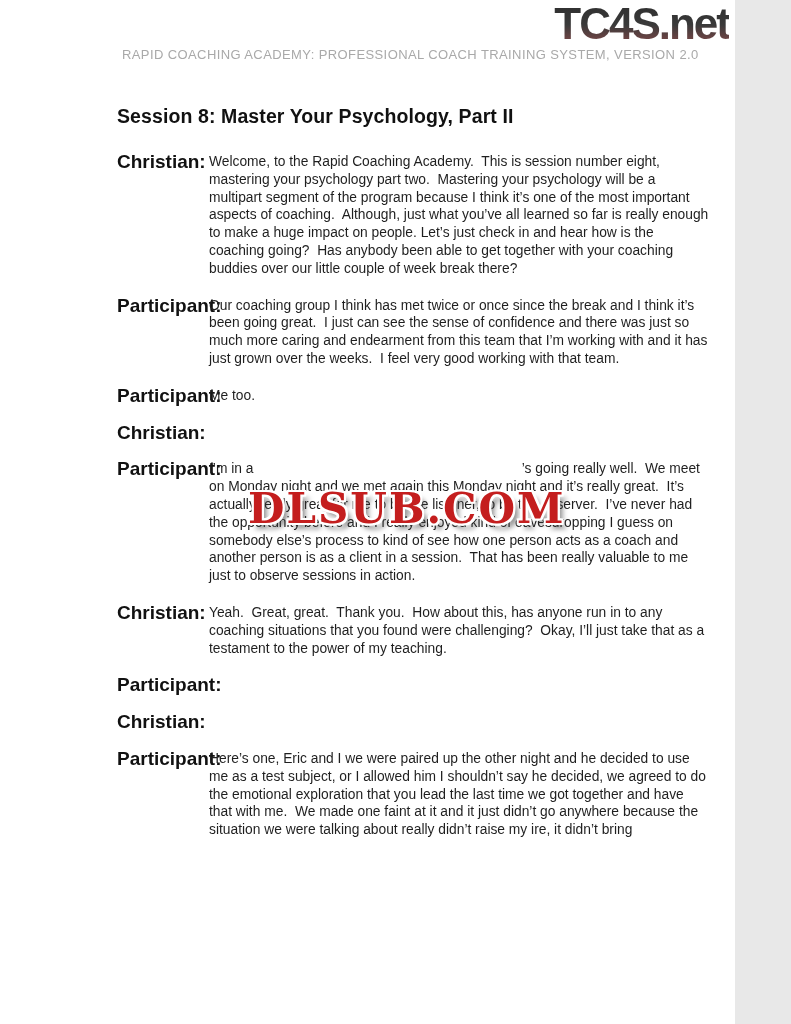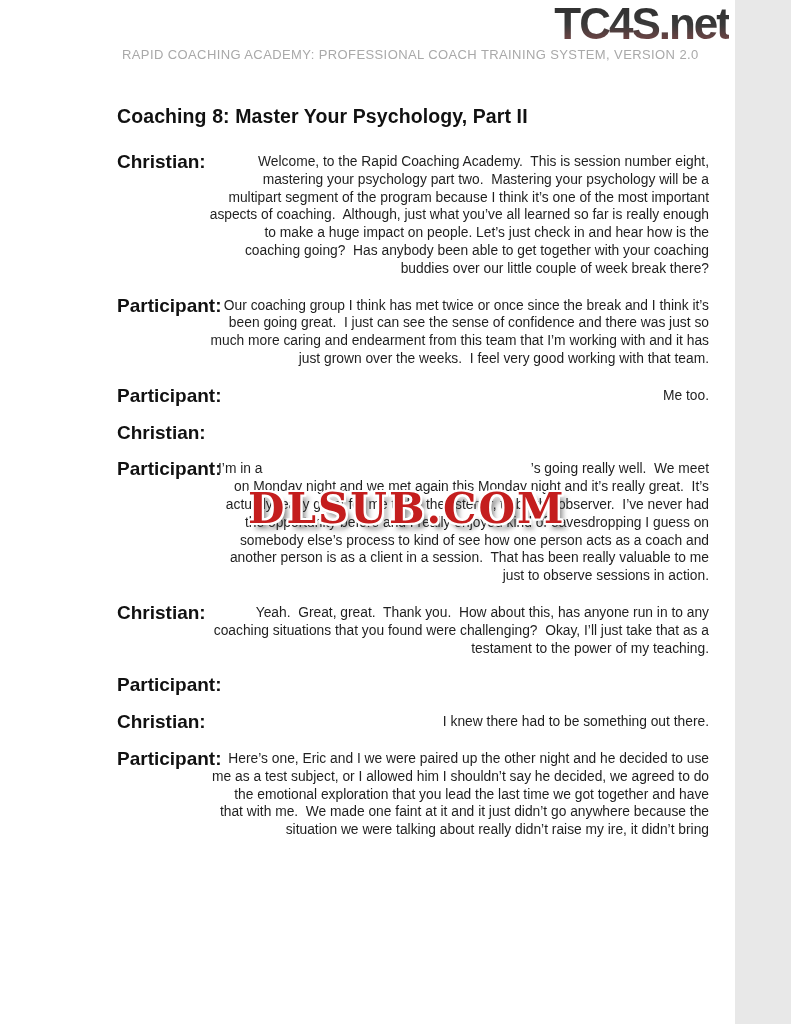--- a/index.html
+++ b/index.html
@@ -48,21 +48,20 @@
   }
   .entry{display:flex;align-items:flex-start;margin-bottom:19px;}
   .speaker{
     width:92px;flex-shrink:0;
     font-weight:bold;font-size:19px;line-height:17.8px;color:#111;
   }
   .text{
     width:500px;
     font-size:13.8px;line-height:17.8px;
     white-space:pre-wrap;
-    text-align:right;
   }
   
   .watermark-center{
     position:absolute;left:248px;top:484px;
     font-family:"DejaVu Serif", serif;
     font-weight:bold;font-size:42px;letter-spacing:2px;
     color:var(--watermark-red);
     text-shadow:
       -2px -2px 0 #ffffff, 2px -2px 0 #ffffff,
       -2px  2px 0 #ffffff, 2px  2px 0 #ffffff,
@@ -89,21 +88,21 @@
 </style>
 </head>
 <body>
 
 <div class="page">
 
   <div class="site-logo">TC4S.net</div>
 
   <div class="doc-header">RAPID COACHING ACADEMY: PROFESSIONAL COACH TRAINING SYSTEM, VERSION 2.0</div>
 
-  <h1 class="doc-title">Coaching 8: Master Your Psychology, Part II</h1>
+  <h1 class="doc-title">Session 8: Master Your Psychology, Part II</h1>
 
   <div class="transcript">
   <div class="entry">
     <div class="speaker">Christian:</div>
     <div class="text">Welcome, to the Rapid Coaching Academy.  This is session number eight, mastering your psychology part two.  Mastering your psychology will be a multipart segment of the program because I think it’s one of the most important aspects of coaching.  Although, just what you’ve all learned so far is really enough to make a huge impact on people. Let’s just check in and hear how is the coaching going?  Has anybody been able to get together with your coaching buddies over our little couple of week break there?</div>
   </div>
 
   <div class="entry">
     <div class="speaker">Participant:</div>
     <div class="text">Our coaching group I think has met twice or once since the break and I think it’s been going great.  I just can see the sense of confidence and there was just so much more caring and endearment from this team that I’m working with and it has just grown over the weeks.  I feel very good working with that team.</div>
@@ -127,21 +126,20 @@
     <div class="speaker">Christian:</div>
     <div class="text">Yeah.  Great, great.  Thank you.  How about this, has anyone run in to any coaching situations that you found were challenging?  Okay, I’ll just take that as a testament to the power of my teaching.</div>
   </div>
 
   <div class="entry">
     <div class="speaker">Participant:</div>
   </div>
 
   <div class="entry">
     <div class="speaker">Christian:</div>
-    <div class="text">I knew there had to be something out there.</div>
   </div>
 
   <div class="entry">
     <div class="speaker">Participant:</div>
     <div class="text">Here’s one, Eric and I we were paired up the other night and he decided to use me as a test subject, or I allowed him I shouldn’t say he decided, we agreed to do the emotional exploration that you lead the last time we got together and have that with me.  We made one faint at it and it just didn’t go anywhere because the situation we were talking about really didn’t raise my ire, it didn’t bring</div>
   </div>
 </div>
 
   <div class="watermark-center">DLSUB.COM</div>
 

